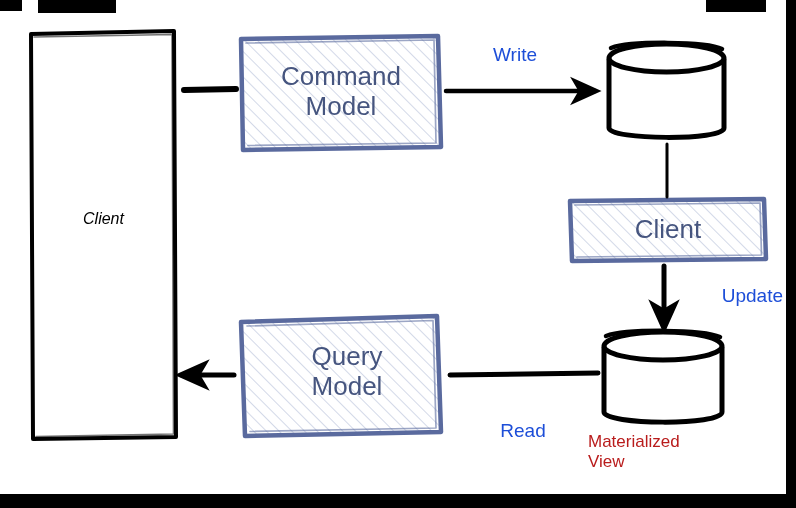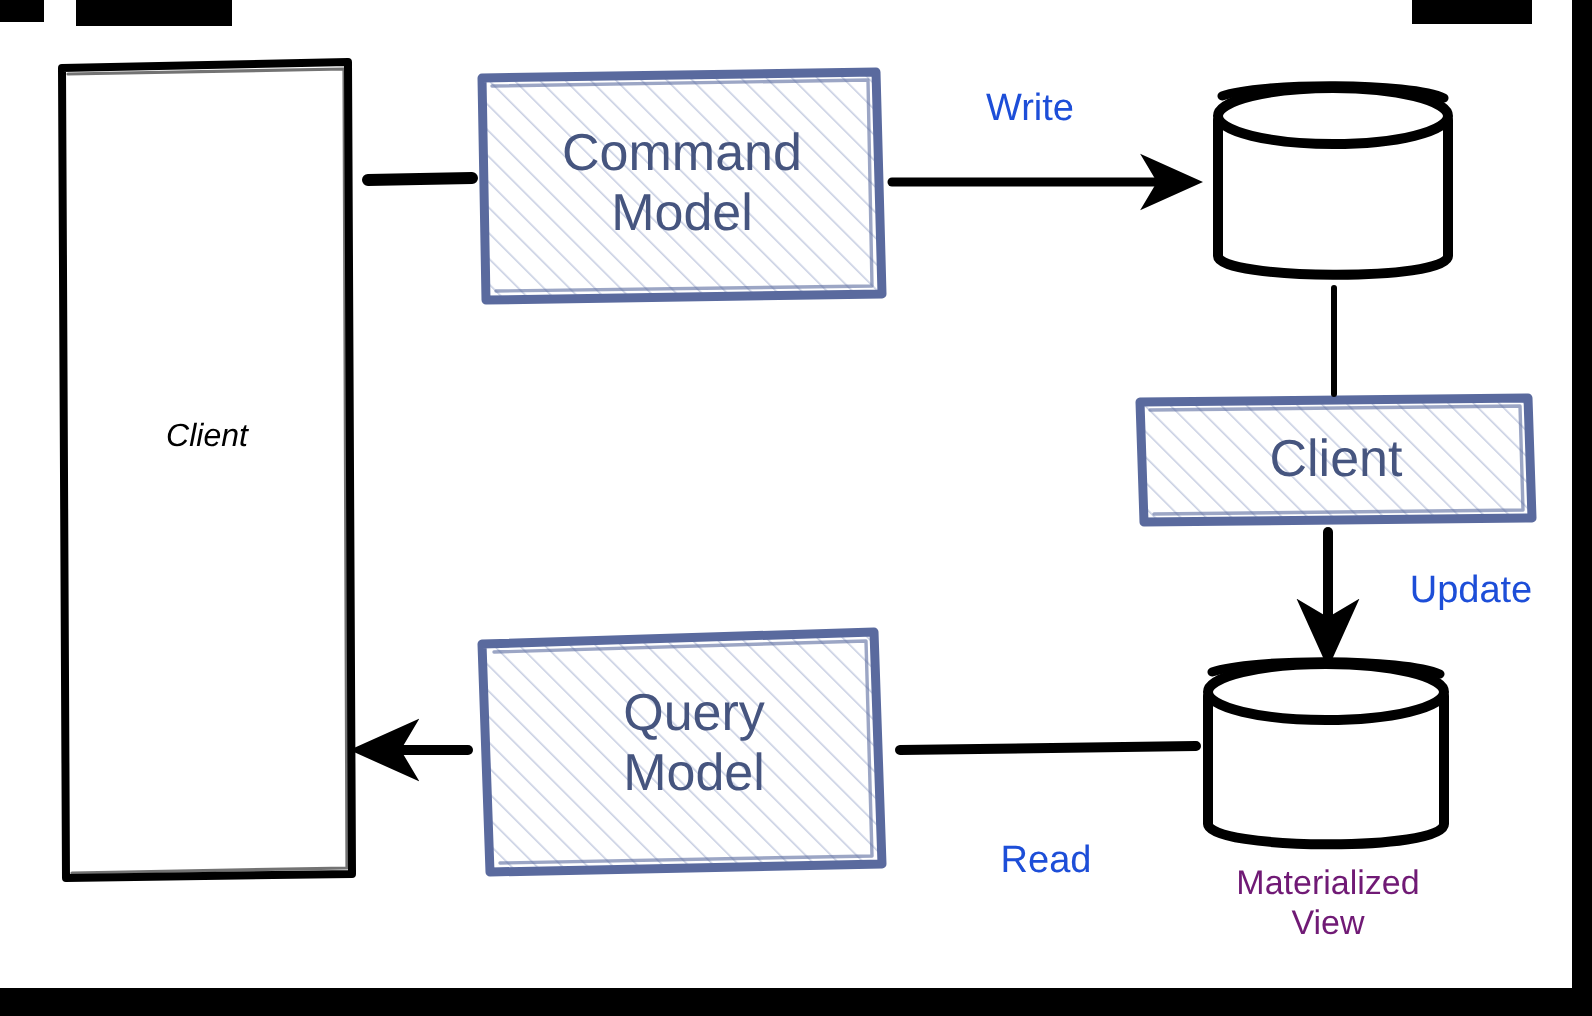--- a/index.html
+++ b/index.html
@@ -38,23 +38,23 @@
   }
   .edge-label {
     position: absolute;
     color: #1d4ed8;
     font-size: 19px;
     text-align: center;
     white-space: pre;
   }
   .caption-label {
     position: absolute;
-    color: #701a75;
+    color: #b91c1c;
     font-size: 17px;
-    text-align: center;
+    text-align: left;
     line-height: 1.2;
     white-space: pre;
   }
   .client-label {
     font-size: 16px;
     font-style: italic;
   }
 </style>
 </head>
 <body>
@@ -141,20 +141,20 @@
   <div class="node-label label-blue" style="left:241px; top:62px; width:200px;">Command
 Model</div>
 
   <div class="node-label label-blue" style="left:241px; top:342px; width:212px;">Query
 Model</div>
 
   <div class="node-label label-blue" style="left:570px; top:215px; width:196px;">Client</div>
 
   <div class="edge-label" style="left:470px; top:44px; width:90px;">Write</div>
 
-  <div class="edge-label" style="left:688px; top:285px; width:95px; text-align:center;">Update</div>
+  <div class="edge-label" style="left:688px; top:285px; width:95px; text-align:right;">Update</div>
 
   <div class="edge-label" style="left:468px; top:392px; width:110px;margin-top:28px;">Read</div>
 
   <div class="caption-label" style="left:588px; top:432px; width:152px;">Materialized
 View</div>
 
 </div>
 
 </body></html>

